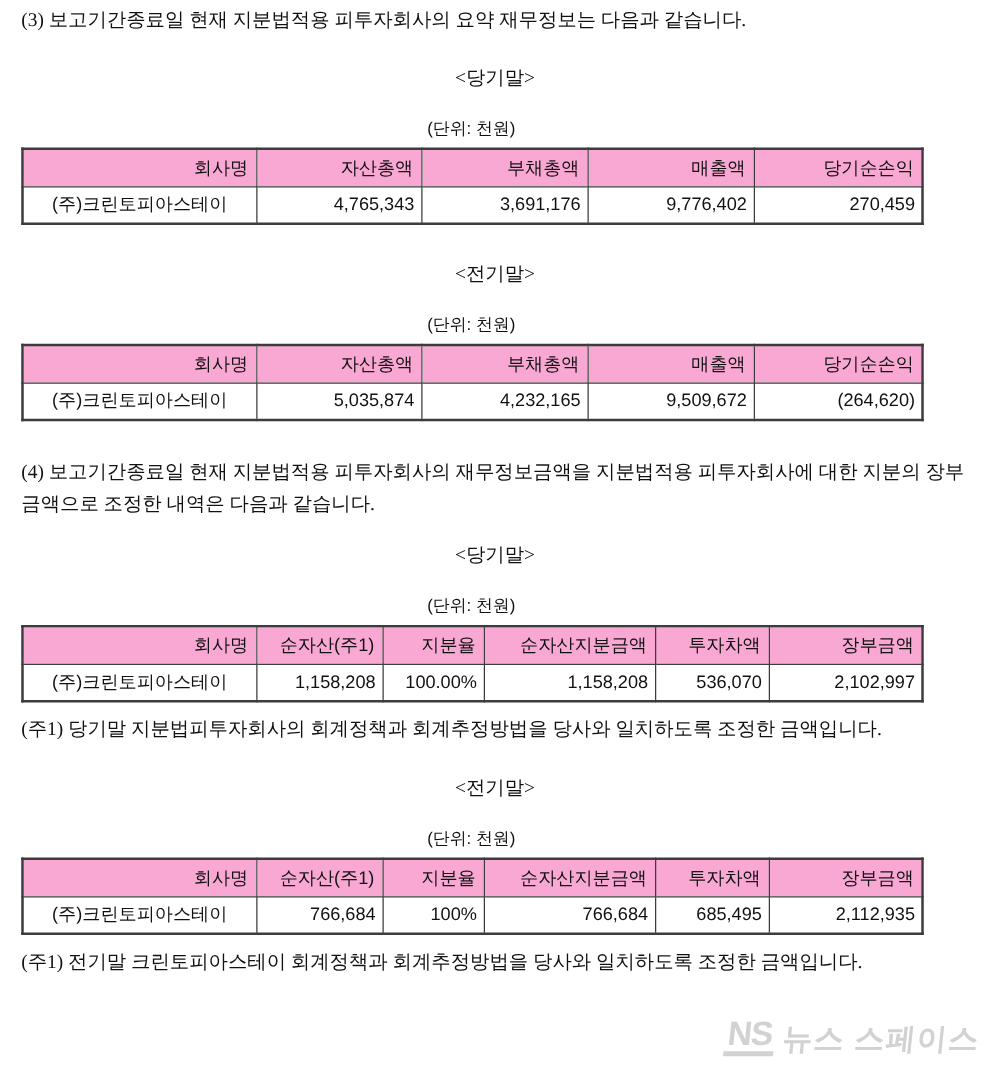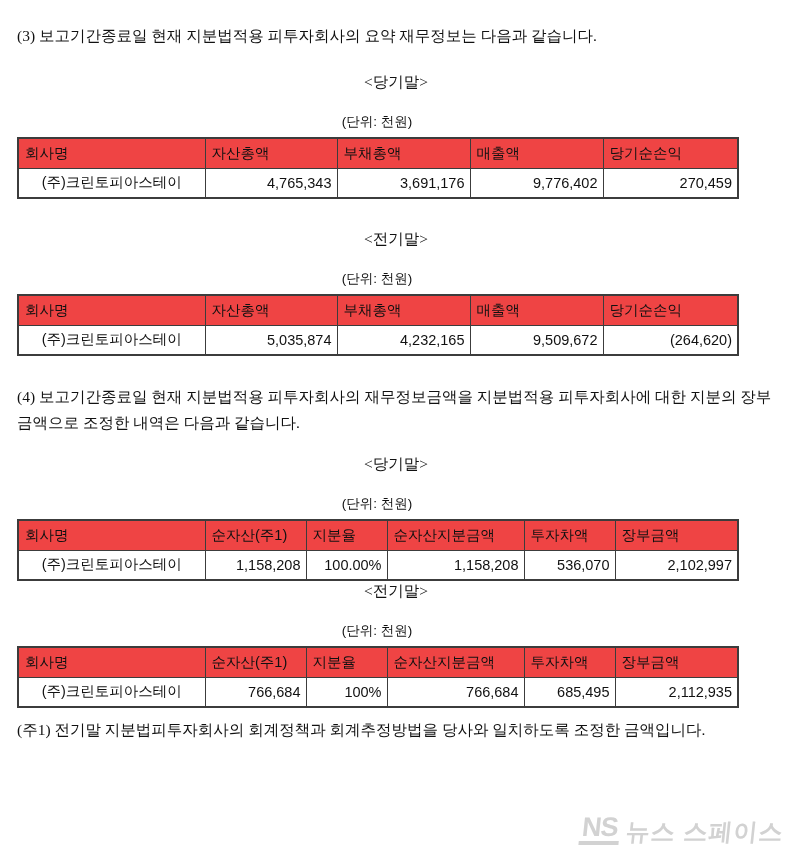--- a/index.html
+++ b/index.html
@@ -6,21 +6,21 @@
   html, body { background: #ffffff; }
   body {
     width: 792px;
     height: 853px;
     position: relative;
     overflow: hidden;
     font-family: "Liberation Serif", "DejaVu Serif", serif;
     color: #111111;
   }
   .doc {
-    padding: 23px 17px 0 17px;
+    padding: 4px 17px 0 17px;
   }
   .para {
     font-size: 15.5px;
     line-height: 26px;
     word-break: break-all;
     width: 758px;
   }
   .para-3 { margin-bottom: 23px; }
   .para-4 { margin-top: 28px; margin-bottom: 18px; }
   .section-label {
@@ -47,22 +47,22 @@
   }
   table.tbl th, table.tbl td {
     border: 1px solid #3c3c3c;
     height: 30px;
     padding: 4px 6px;
     font-weight: normal;
     overflow: hidden;
     white-space: nowrap;
   }
   table.tbl th {
-    background: #ef4444;
-    text-align: left;
+    background: #f9a8d4;
+    text-align: right;
   }
   table.tbl td.name { text-align: center; }
   table.tbl td.num { text-align: right; padding-right: 5px; }
   .tbl-gap-after { margin-bottom: 30px; }
   .footnote {
     font-size: 15.5px;
     line-height: 26px;
     word-break: break-all;
     width: 758px;
     margin-top: 9px;
@@ -196,20 +196,21 @@
         <td class="name">(주)크린토피아스테이</td>
         <td class="num">1,158,208</td>
         <td class="num">100.00%</td>
         <td class="num">1,158,208</td>
         <td class="num">536,070</td>
         <td class="num">2,102,997</td>
       </tr>
     </tbody>
   </table>
 
+  <p class="footnote footnote-gap-after">(주1) 당기말 지분법피투자회사의 회계정책과 회계추정방법을 당사와 일치하도록 조정한 금액입니다.</p>
 
   <div class="section-label">&lt;전기말&gt;</div>
 
   <div class="unit-note">(단위: 천원)</div>
 
   <table class="tbl">
     <colgroup>
       <col style="width:187px">
         <col style="width:101px">
         <col style="width:81px">
@@ -232,20 +233,20 @@
         <td class="name">(주)크린토피아스테이</td>
         <td class="num">766,684</td>
         <td class="num">100%</td>
         <td class="num">766,684</td>
         <td class="num">685,495</td>
         <td class="num">2,112,935</td>
       </tr>
     </tbody>
   </table>
 
-  <p class="footnote">(주1) 전기말 지분법피투자회사의 회계정책과 회계추정방법을 당사와 일치하도록 조정한 금액입니다.</p>
+  <p class="footnote">(주1) 전기말 크린토피아스테이 회계정책과 회계추정방법을 당사와 일치하도록 조정한 금액입니다.</p>
 
 </div>
 
 <div class="watermark">
   <span class="wm-ns">NS</span>
   <span class="wm-name">뉴스 스페이스</span>
 </div>
 
 </body></html>

